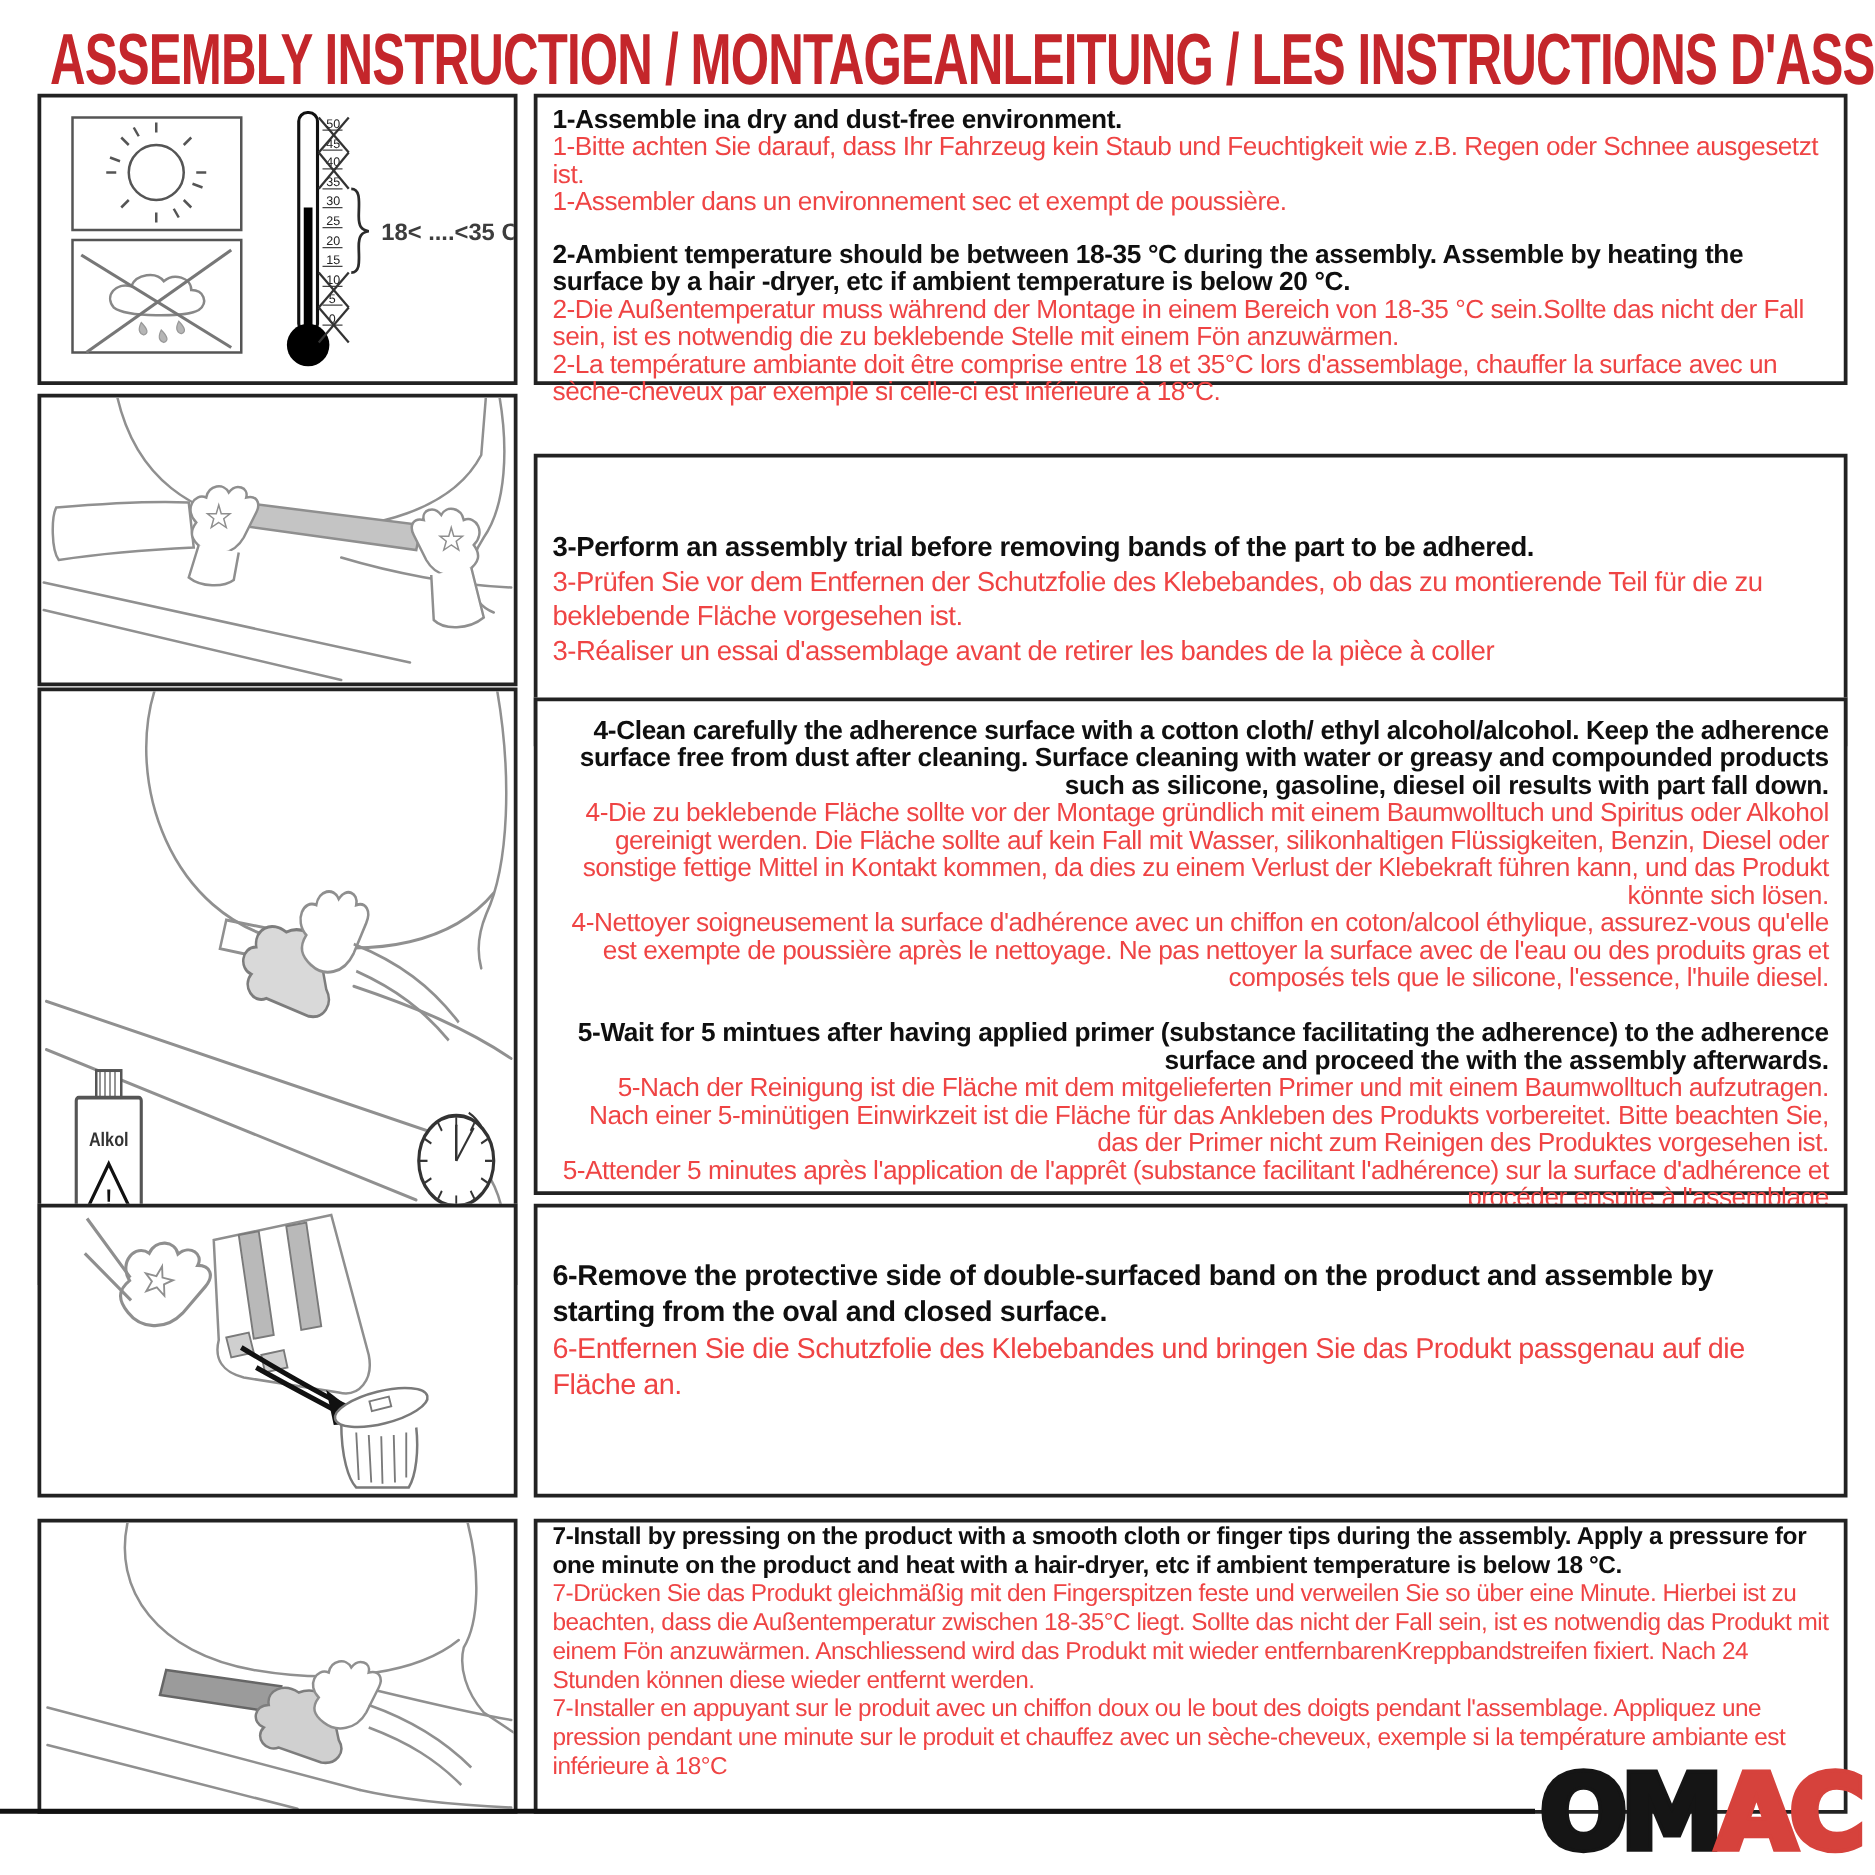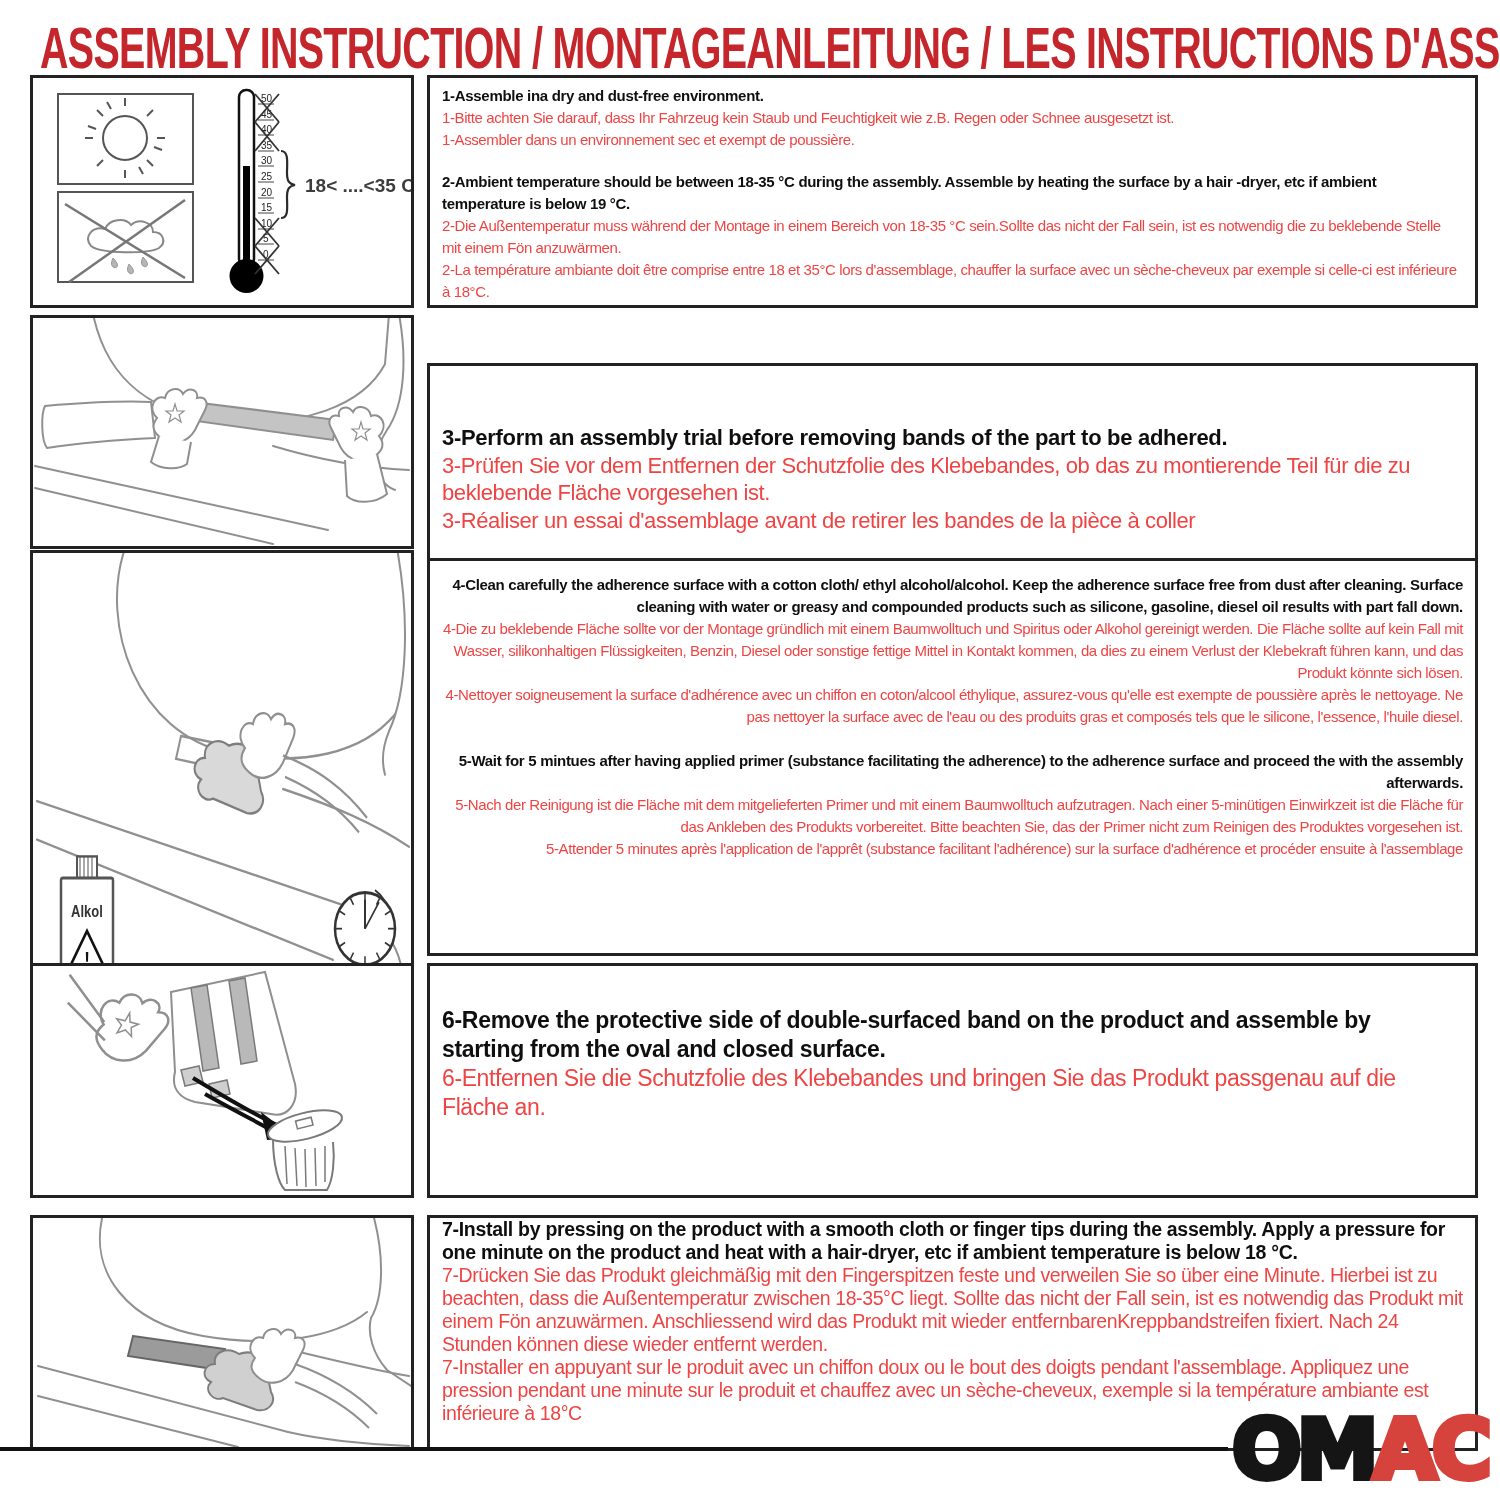--- a/index.html
+++ b/index.html
@@ -6,21 +6,21 @@
   body{width:1500px;height:1500px;position:relative;overflow:hidden;
        font-family:"Liberation Sans",sans-serif;color:#1c1c1c;}
   .title{position:absolute;left:40px;top:14px;font-size:58px;font-weight:bold;
          color:#c4262b;letter-spacing:-1px;white-space:nowrap;
          transform:scaleX(0.68);transform-origin:0 0;}
   .box{position:absolute;border:3px solid #222;background:#fff;box-sizing:border-box;}
   .illus{left:30px;width:384px;}
   .txt{left:427px;width:1051px;padding:6px 12px;box-sizing:border-box;}
   .txt p{margin:0;letter-spacing:-0.4px;color:#ef4444;}
   .txt p.b{font-weight:bold;color:#0f0f0f;letter-spacing:-0.3px;}
-  .t1 p,.t3 p{font-size:15px;line-height:22px;}
+  .t1 p,.t3 p{font-size:21px;line-height:22px;}
   .t1{padding-top:7px;}
   .t3{padding-top:13px;text-align:right;}
   .t5 p{font-size:19.5px;line-height:23px;}
   .t5{padding-top:0;}
   .t2{padding-top:58px;}
   .t2 p{font-size:22px;line-height:27.5px;max-width:985px;}
   .t4{padding-top:40px;}
   .t4 p{font-size:23px;line-height:29px;max-width:990px;}
   .gap1{margin-top:20px !important;}
   .gap3{margin-top:22px !important;}
@@ -109,21 +109,21 @@
       <path d="M248,73 C256,73 254,85 254,95 C254,103 256,106 262,107 C256,108 254,111 254,119 C254,129 256,140 248,140" fill="none" stroke="#2b2b2b" stroke-width="2.2"></path>
       <text x="272" y="114" font-size="19" font-weight="600" fill="#3d3d3d">18&lt; ....&lt;35 C</text>
     </g>
   </svg>
 </div>
 
 <div class="box txt t1" style="top:75px;height:233px;">
   <p class="b">1-Assemble ina dry and dust-free environment.</p>
   <p>1-Bitte achten Sie darauf, dass Ihr Fahrzeug kein Staub und Feuchtigkeit wie z.B. Regen oder Schnee ausgesetzt ist.</p>
   <p>1-Assembler dans un environnement sec et exempt de poussière.</p>
-  <p class="b gap1">2-Ambient temperature should be between 18-35 °C  during the assembly. Assemble by heating the surface by a hair -dryer, etc if ambient temperature is below 19 °C.</p>
+  <p class="b gap1">2-Ambient temperature should be between 18-35 °C  during the assembly. Assemble by heating the surface by a hair -dryer, etc if ambient temperature is below 20 °C.</p>
   <p>2-Die Außentemperatur muss während der Montage in einem Bereich von 18-35 °C  sein.Sollte das nicht der Fall sein, ist es notwendig die zu beklebende Stelle mit einem Fön anzuwärmen.</p>
   <p>2-La température ambiante doit être comprise entre 18 et 35°C lors d'assemblage, chauffer la surface avec un sèche-cheveux par exemple si celle-ci est inférieure à 18°C.</p>
 </div>
 
 <div class="box illus" style="top:315px;height:234px;">
   <svg width="100%" height="100%" viewBox="0 0 378 228" preserveAspectRatio="none">
     <g stroke="#909090" stroke-width="2" fill="none" stroke-linecap="round">
       <path d="M60,-4 C74,62 118,98 196,104 C268,109 330,88 352,46 L356,-4"></path>
       <path d="M366,-4 C374,40 372,86 354,112 C346,124 342,136 344,150 C346,160 352,168 362,172"></path>
       <path d="M12,88 C60,84 96,83 118,84 L122,120 C80,122 40,126 14,130 C8,122 8,96 12,88 Z"></path>

